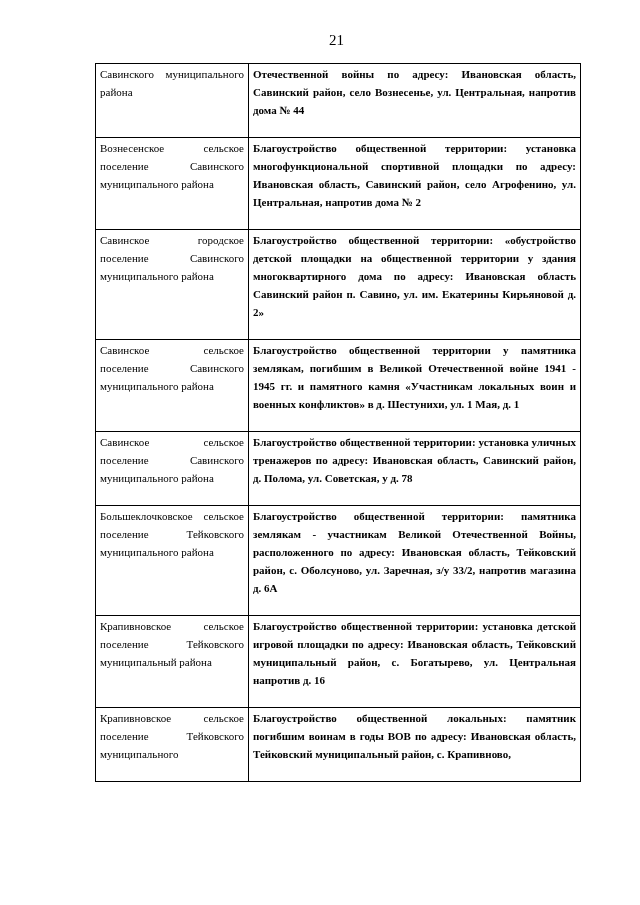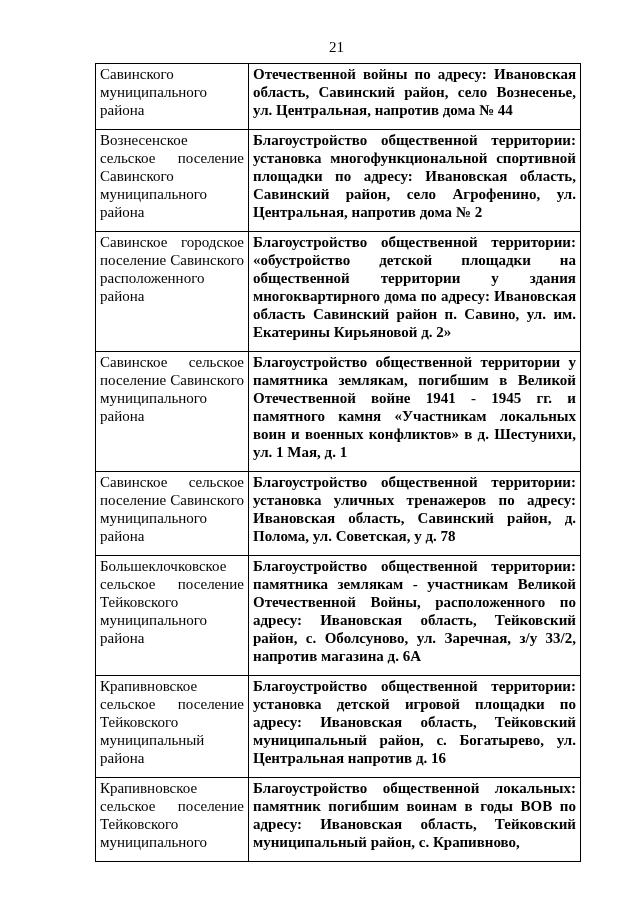--- a/index.html
+++ b/index.html
@@ -11,41 +11,41 @@
   }
   .page {
     position: relative;
     width: 640px;
     height: 905px;
     background: #ffffff;
     overflow: hidden;
   }
   .page-number {
     position: absolute;
-    top: 39px;
+    top: 32px;
     left: 95px;
     width: 483px;
     text-align: center;
     font-size: 15px;
   }
   table.doc-table {
     position: absolute;
     top: 63px;
     left: 95px;
     width: 483px;
     border-collapse: collapse;
     table-layout: fixed;
   }
   table.doc-table td {
     border: 1px solid #000000;
     vertical-align: top;
     text-align: justify;
-    font-size: 15px;
+    font-size: 11px;
     line-height: 18px;
-    padding: 1px 4px 10px 4px;
+    padding: 1px 4px 18px 4px;
     word-wrap: break-word;
     margin-top: 32px;
   }
   td.left-cell  { width: 144px; }
   td.right-cell { width: 323px; font-weight: bold; }
 </style>
 </head>
 <body>
 
 <div class="page">
@@ -58,21 +58,21 @@
     <td class="left-cell">Савинского муниципального района</td>
     <td class="right-cell">Отечественной войны по адресу: Ивановская область, Савинский район, село Вознесенье, ул. Центральная, напротив дома № 44</td>
   </tr>
 
   <tr>
     <td class="left-cell">Вознесенское сельское поселение Савинского муниципального района</td>
     <td class="right-cell">Благоустройство общественной территории: установка многофункциональной спортивной площадки по адресу: Ивановская область, Савинский район, село Агрофенино, ул. Центральная, напротив дома № 2</td>
   </tr>
 
   <tr>
-    <td class="left-cell">Савинское городское поселение Савинского расположенного района</td>
+    <td class="left-cell">Савинское городское поселение Савинского муниципального района</td>
     <td class="right-cell">Благоустройство общественной территории: «обустройство детской площадки на общественной территории у здания многоквартирного дома по адресу: Ивановская область Савинский район п. Савино, ул. им. Екатерины Кирьяновой д. 2»</td>
   </tr>
 
   <tr>
     <td class="left-cell">Савинское сельское поселение Савинского муниципального района</td>
     <td class="right-cell">Благоустройство общественной территории у памятника землякам, погибшим в Великой Отечественной войне 1941 - 1945 гг. и памятного камня «Участникам локальных воин и военных конфликтов» в д. Шестунихи, ул. 1 Мая, д. 1</td>
   </tr>
 
   <tr>
     <td class="left-cell">Савинское сельское поселение Савинского муниципального района</td>

